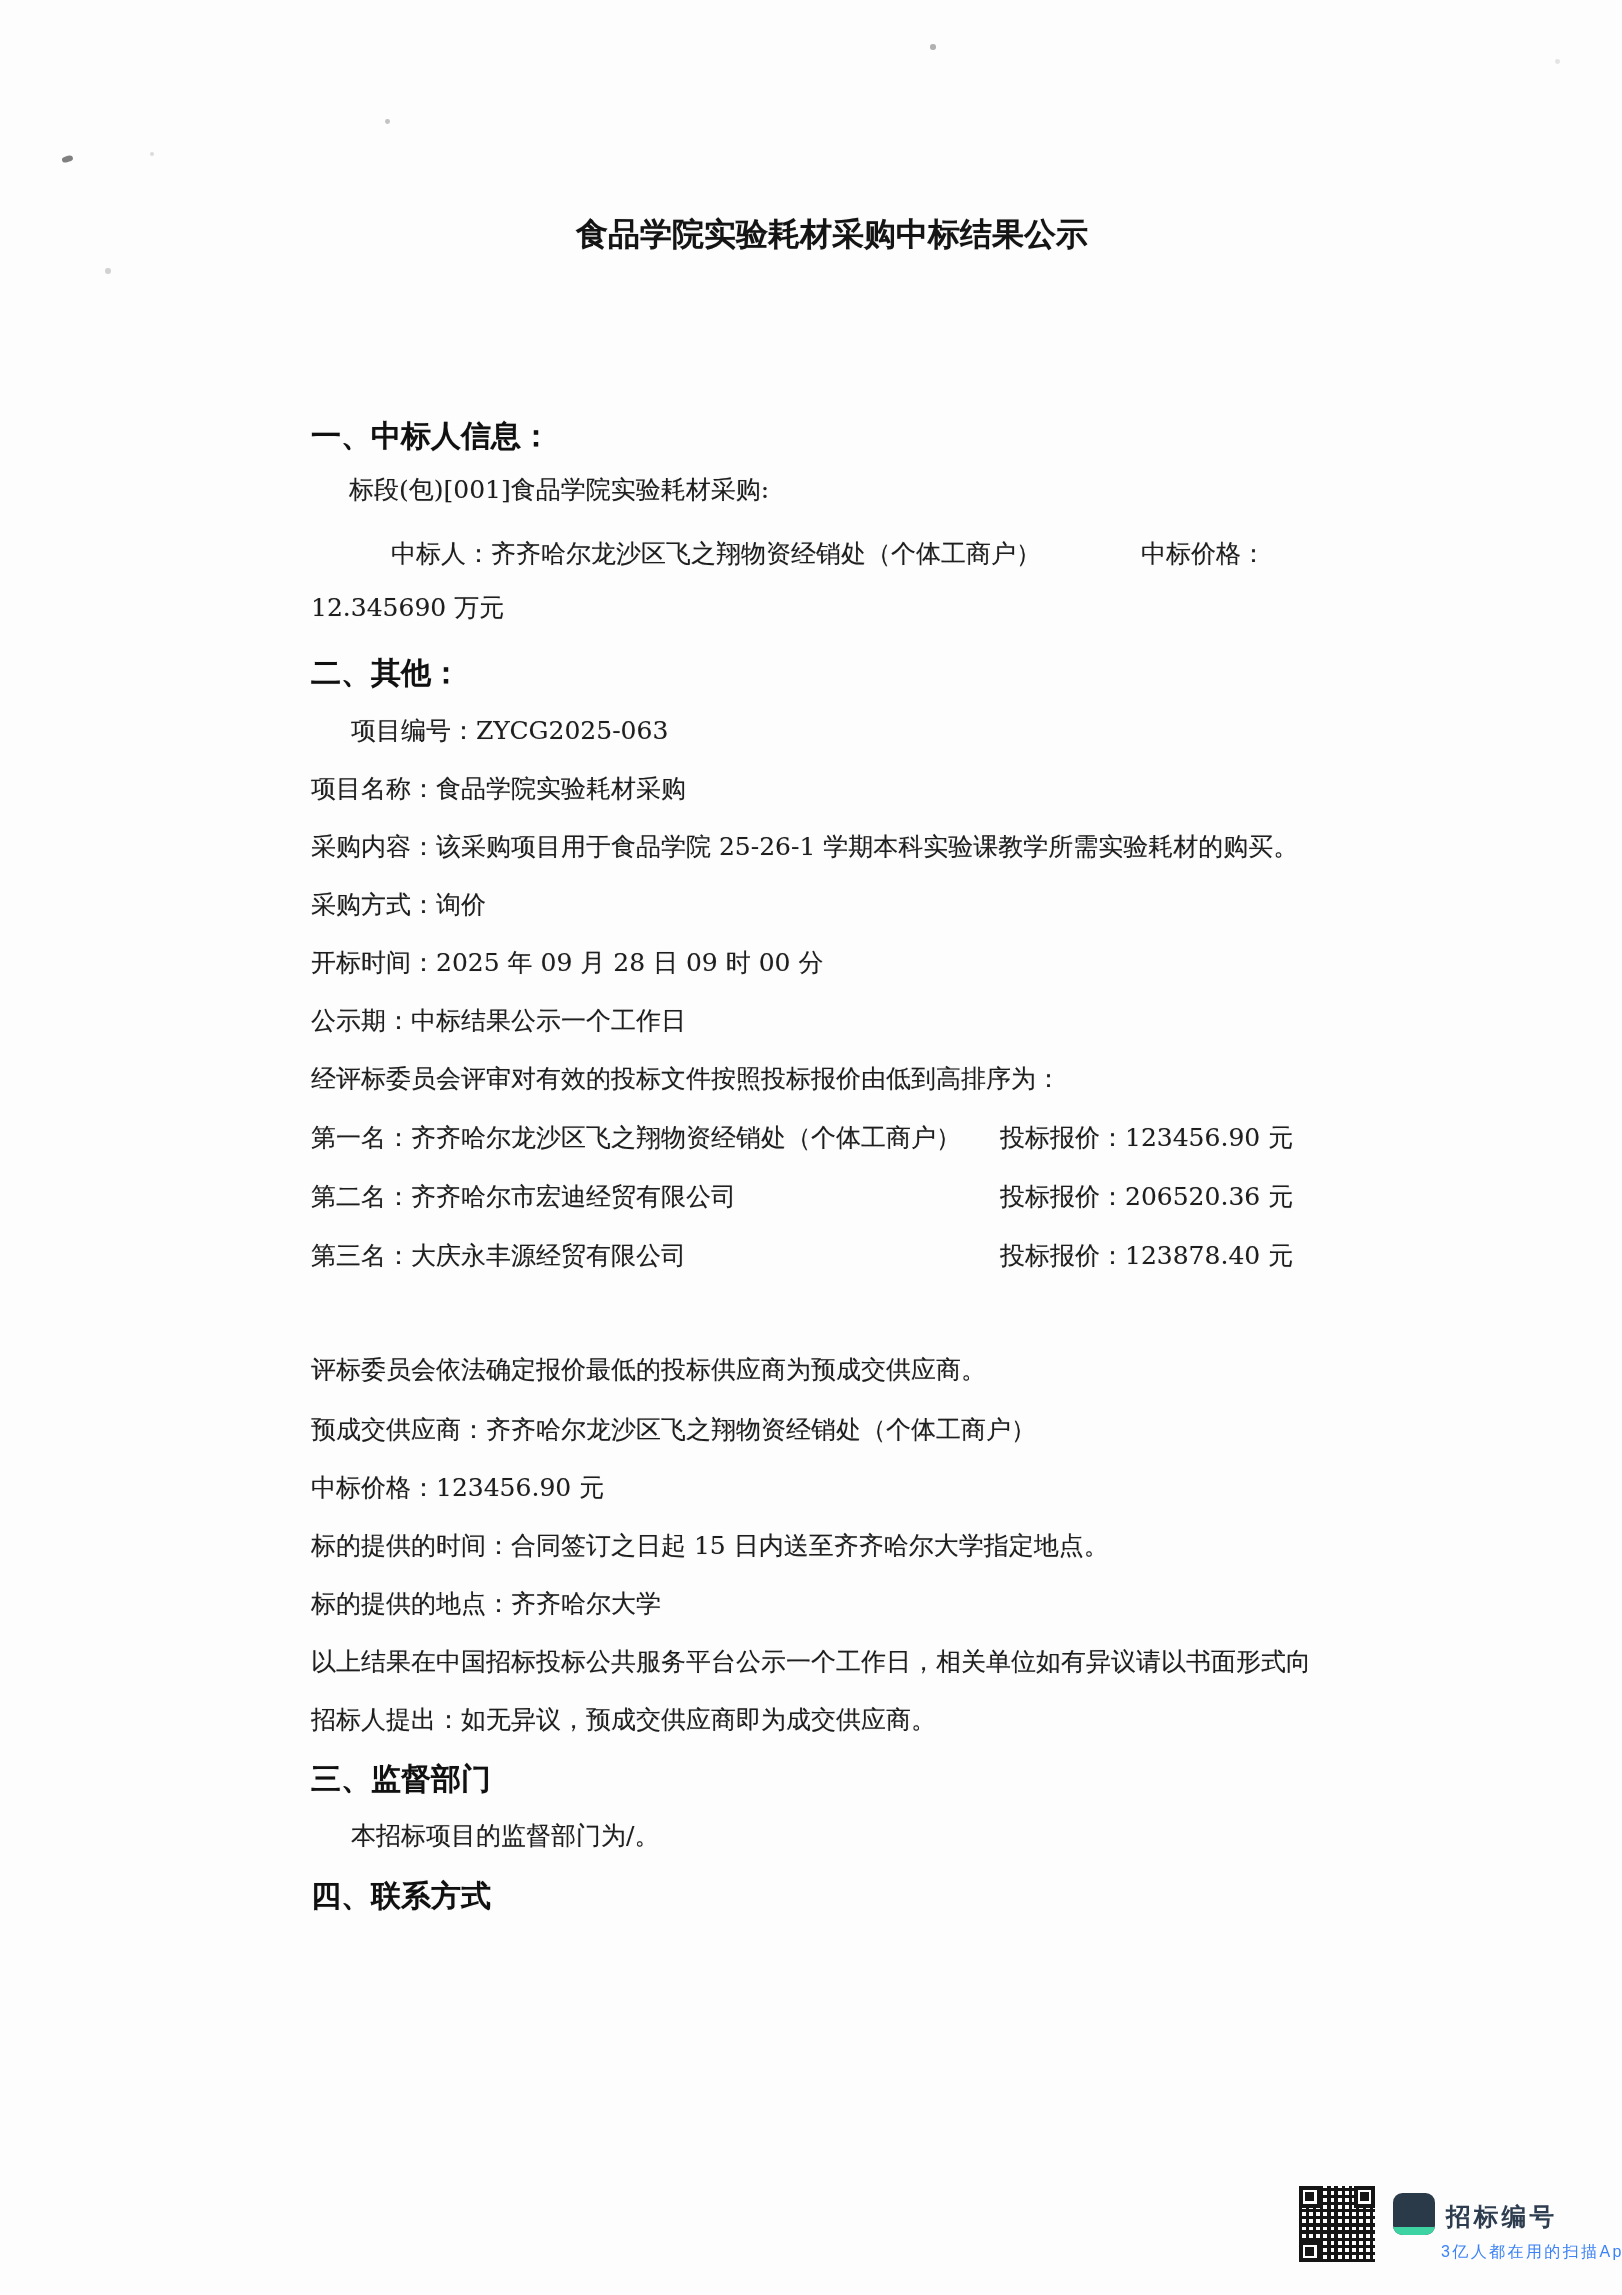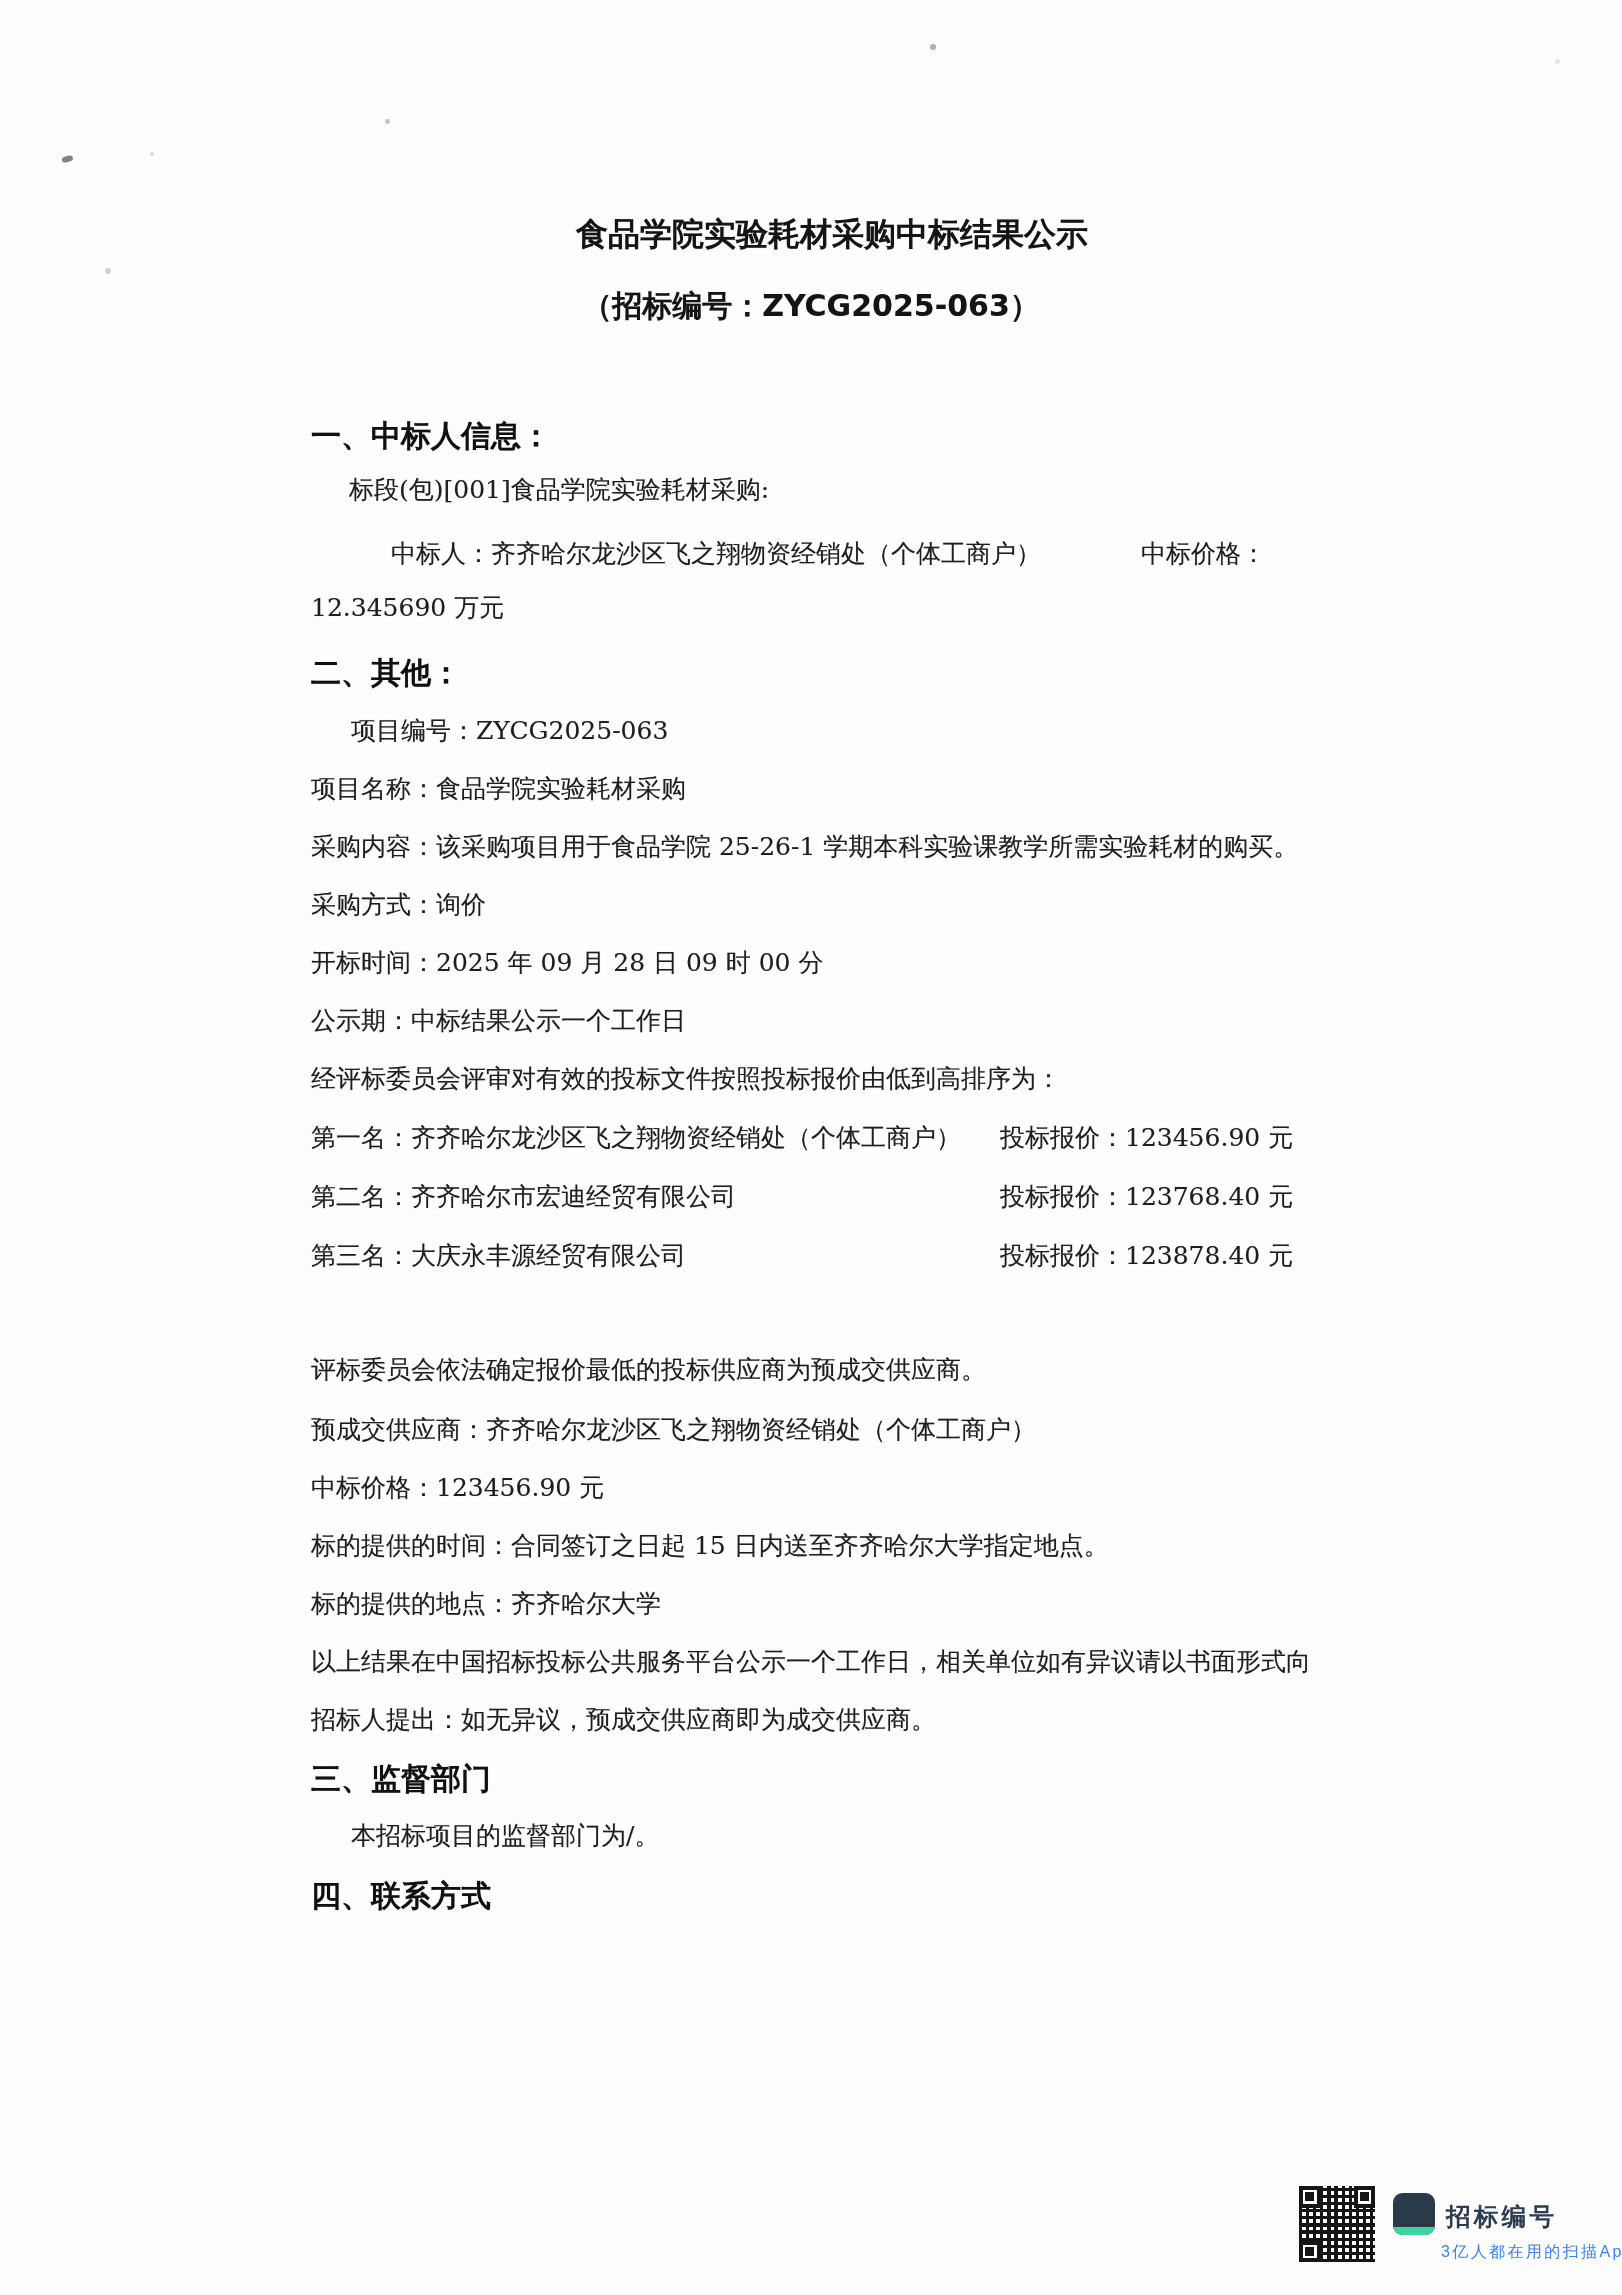--- a/index.html
+++ b/index.html
@@ -141,21 +141,20 @@
 <div class="page">
 
   <div class="speck" style="left:62px;top:156px;width:11px;height:6.3px;opacity:.75;transform:rotate(-15deg);border-radius:40%;"></div>
   <div class="speck" style="left:385px;top:119px;width:4.8px;height:4.8px;opacity:.35;"></div>
   <div class="speck" style="left:105px;top:268px;width:5.5px;height:6.3px;opacity:.25;"></div>
   <div class="speck" style="left:150px;top:152px;width:4px;height:4px;opacity:.2;"></div>
   <div class="speck" style="left:930px;top:44px;width:5.5px;height:5.5px;opacity:.45;"></div>
   <div class="speck" style="left:1555px;top:59px;width:4.8px;height:4.8px;opacity:.15;"></div>
 
   <div class="line center title" style="top:215px">食品学院实验耗材采购中标结果公示</div>
-  <div class="line center subtitle" style="top:288px">（招标编号：ZYCG2025-063）</div>
 
   <div class="line heading" style="top:418px">一、中标人信息：</div>
   <div class="line" style="top:475px;left:349px">标段(包)[001]食品学院实验耗材采购:</div>
   <div class="line row" style="top:539px">
     <span class="name-indent">中标人：齐齐哈尔龙沙区飞之翔物资经销处（个体工商户）</span>
     <span class="price-label-col">中标价格：</span>
   </div>
   <div class="line" style="top:593px">12.345690 万元</div>
 
   <div class="line heading" style="top:655px">二、其他：</div>
@@ -166,21 +165,21 @@
   <div class="line" style="top:948px">开标时间：2025 年 09 月 28 日 09 时 00 分</div>
   <div class="line" style="top:1006px">公示期：中标结果公示一个工作日</div>
   <div class="line" style="top:1064px">经评标委员会评审对有效的投标文件按照投标报价由低到高排序为：</div>
 
   <div class="line row" style="top:1123px">
     <span class="name">第一名：齐齐哈尔龙沙区飞之翔物资经销处（个体工商户）</span>
     <span class="price-col">投标报价：123456.90 元</span>
   </div>
   <div class="line row" style="top:1182px">
     <span class="name">第二名：齐齐哈尔市宏迪经贸有限公司</span>
-    <span class="price-col">投标报价：123768.40 元</span>
+    <span class="price-col">投标报价：206520.36 元</span>
   </div>
   <div class="line row" style="top:1241px">
     <span class="name">第三名：大庆永丰源经贸有限公司</span>
     <span class="price-col">投标报价：123878.40 元</span>
   </div>
 
   <div class="line" style="top:1415px">预成交供应商：齐齐哈尔龙沙区飞之翔物资经销处（个体工商户）</div>
   <div class="line" style="top:1355px">评标委员会依法确定报价最低的投标供应商为预成交供应商。</div>
   <div class="line" style="top:1473px">中标价格：123456.90 元</div>
   <div class="line" style="top:1531px">标的提供的时间：合同签订之日起 15 日内送至齐齐哈尔大学指定地点。</div>

